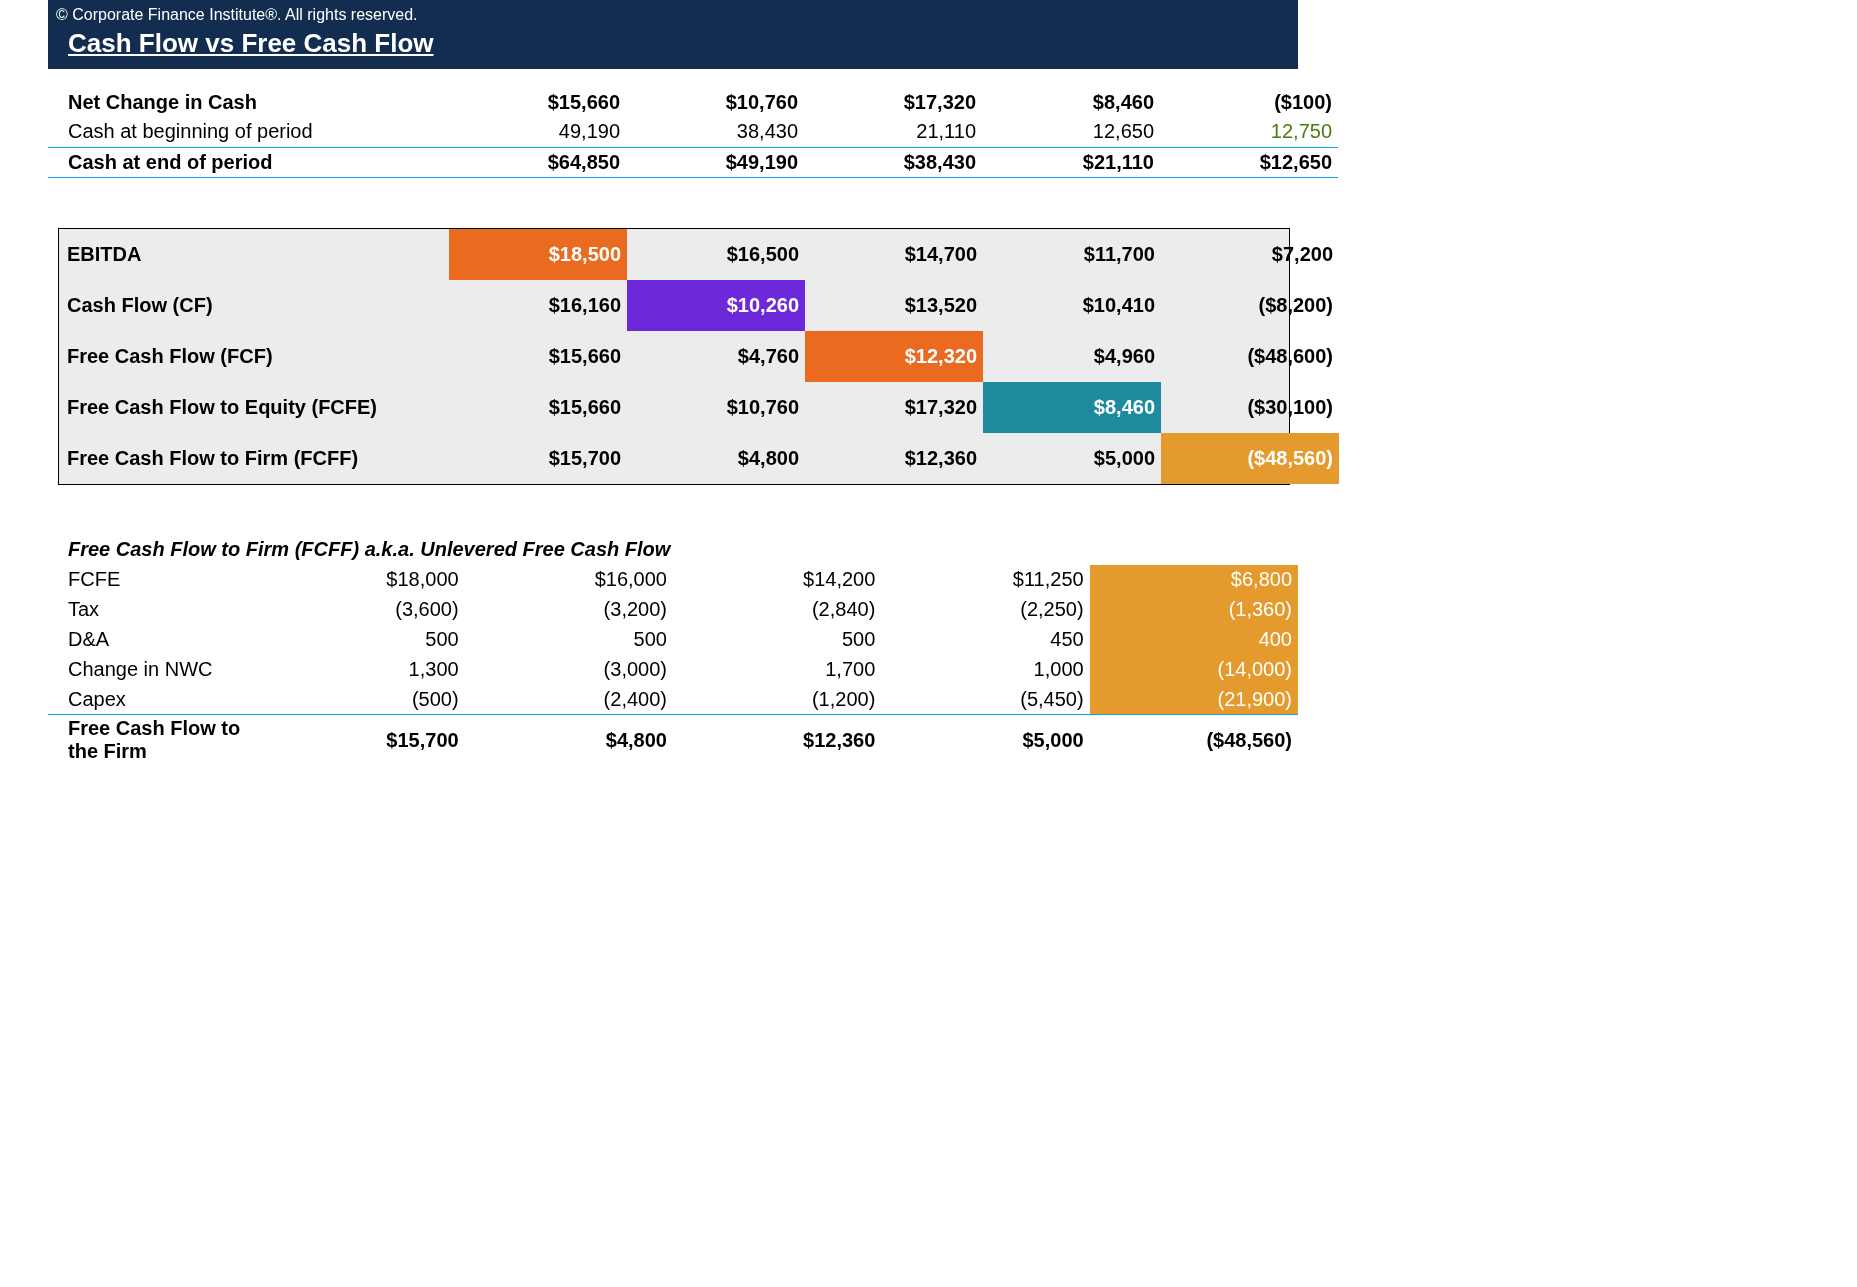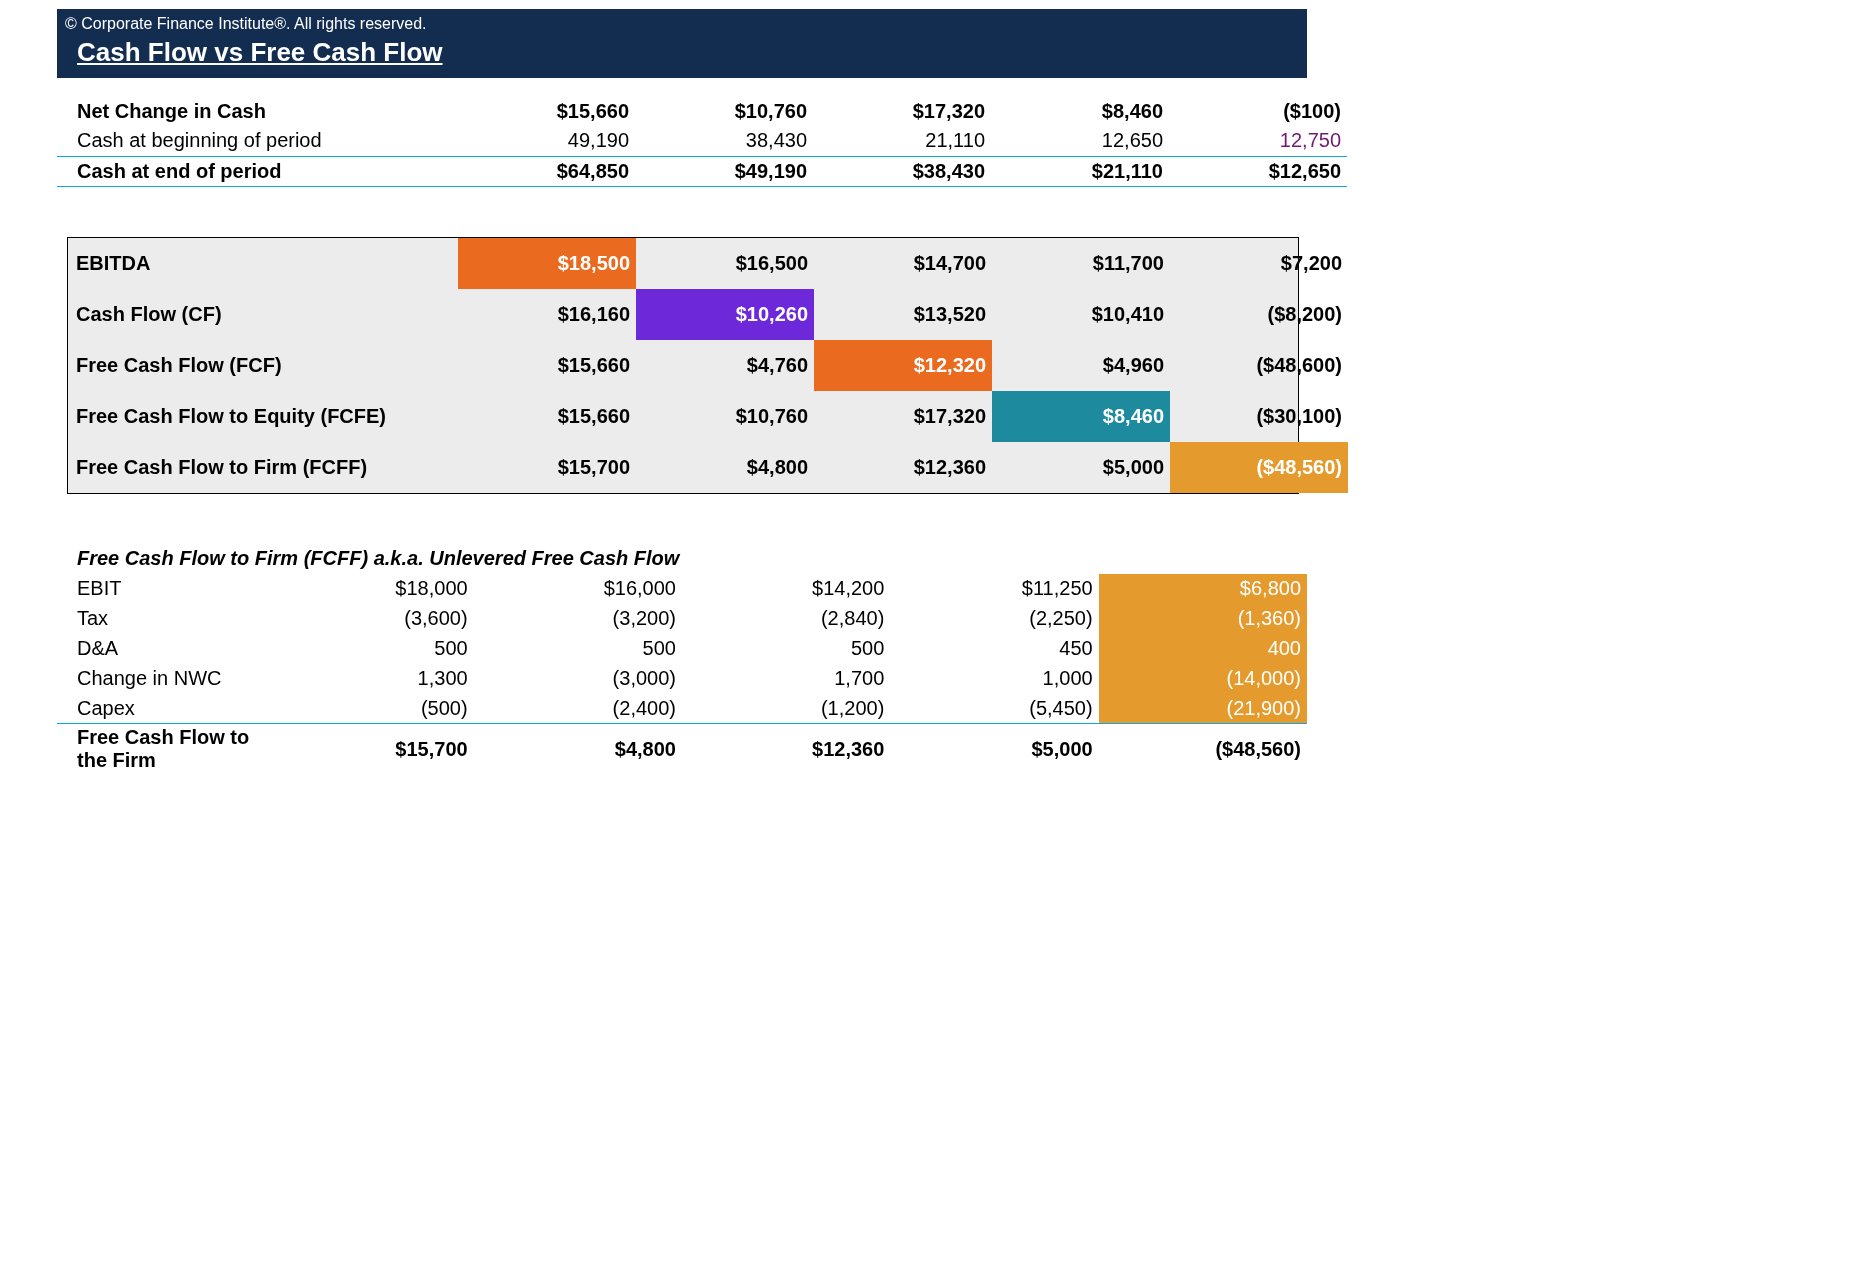--- a/index.html
+++ b/index.html
@@ -4,21 +4,21 @@
 <style>
   * { box-sizing: border-box; }
   html, body {
     margin: 0; padding: 0;
     font-family: Arial, Helvetica, sans-serif;
     color: #000;
     background: #fff;
   }
   .page {
     width: 1298px;
-    margin: 9px;
+    margin: 0;
     padding-left: 48px;
   }
   .header {
     background: #132d51;
     color: #fff;
     padding: 6px 8px 10px 8px;
   }
   .copyright {
     font-size: 16px;
     font-weight: 400;
@@ -38,21 +38,21 @@
   td {
     padding: 2px 6px;
     font-size: 20px;
     height: 30px;
     vertical-align: middle;
   }
   .label-col { width: 400px; padding-left: 20px; }
   .val-col { width: 178px; text-align: right; padding-right: 6px; }
   .bold { font-weight: 700; }
   .underline td { border-bottom: 1px solid #0ea5e9; }
-  .blue-text { color: #701a75; }
+  .blue-text { color: #4d7c0f; }
   .spacer { height: 50px; }
   .spacer-sm { height: 18px; }
 
   .boxed {
     border: 1px solid #000;
     background: #ececec;
     margin: 0 8px 0 10px;
   }
   .boxed table { margin: 0; }
   .boxed td { height: 44px; }
@@ -168,21 +168,21 @@
   </div>
 
   <div class="spacer"></div>
 
   <table>
     <tbody>
         <tr>
       <td colspan="6" class="section-title">Free Cash Flow to Firm (FCFF) a.k.a. Unlevered Free Cash Flow</td>
     </tr>
     <tr>
-      <td class="label-col">EBIT</td>
+      <td class="label-col">FCFE</td>
       <td class="val-col">$18,000</td>
       <td class="val-col">$16,000</td>
       <td class="val-col">$14,200</td>
       <td class="val-col">$11,250</td>
       <td class="val-col fcff-col-highlight">$6,800</td>
     </tr>
     <tr>
       <td class="label-col">Tax</td>
       <td class="val-col">(3,600)</td>
       <td class="val-col">(3,200)</td>

